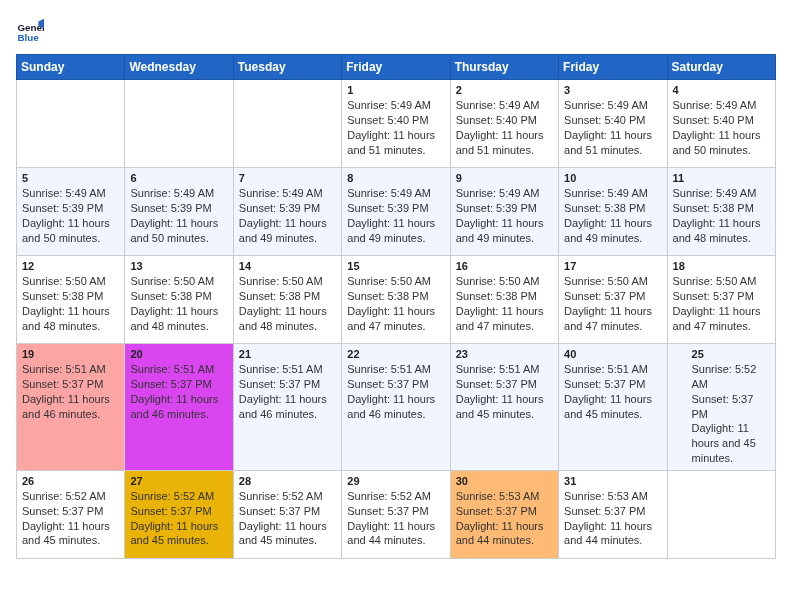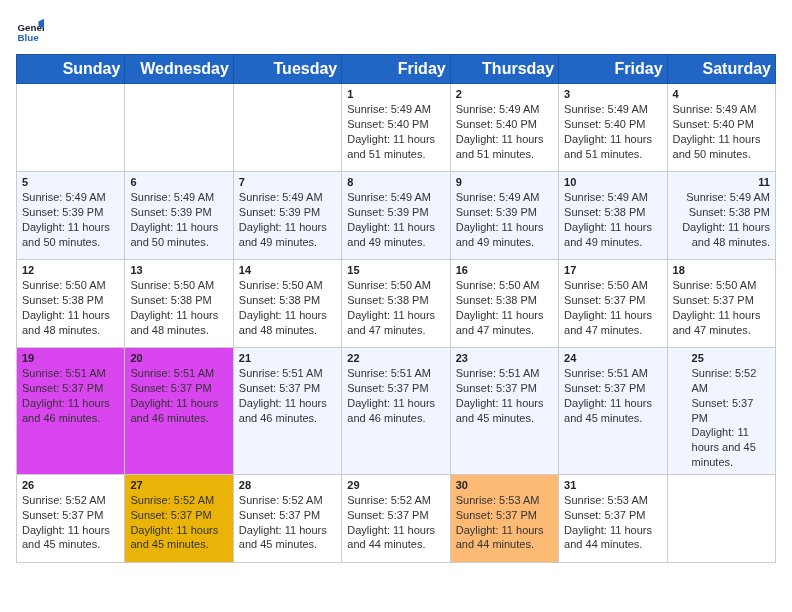--- a/index.html
+++ b/index.html
@@ -38,23 +38,23 @@
       color: #555;
     }
     .calendar {
       width: 100%;
       border-collapse: collapse;
       border: 1px solid #ccc;
     }
     .calendar th {
       background: #2166c4;
       color: #fff;
-      font-size: 16px;
+      font-size: 12px;
       padding: 5px 4px;
-      text-align: right;
+      text-align: left;
       border: 1px solid #1a55a8;
       font-weight: bold;
     }
     .calendar td {
       width: calc(100% / 7);
       vertical-align: top;
       border: 1px solid #ccc;
       padding: 4px 5px;
       font-size: 9.5px;
       color: #333;
@@ -152,21 +152,21 @@
           <div class="cell-info">Sunrise: 5:49 AM<br>Sunset: 5:39 PM<br>Daylight: 11 hours and 49 minutes.</div>
         </td>
         <td style="background: rgb(240, 245, 255);">
           <span class="day-num">9</span>
           <div class="cell-info">Sunrise: 5:49 AM<br>Sunset: 5:39 PM<br>Daylight: 11 hours and 49 minutes.</div>
         </td>
         <td style="background: rgb(240, 245, 255);">
           <span class="day-num">10</span>
           <div class="cell-info">Sunrise: 5:49 AM<br>Sunset: 5:38 PM<br>Daylight: 11 hours and 49 minutes.</div>
         </td>
-        <td style="background: rgb(240, 245, 255); text-align: right;">
+        <td style="background: rgb(240, 245, 255);">
           <span class="day-num">11</span>
           <div class="cell-info">Sunrise: 5:49 AM<br>Sunset: 5:38 PM<br>Daylight: 11 hours and 48 minutes.</div>
         </td>
       </tr>
       <tr>
         <td style="background: rgb(255, 255, 255);">
           <span class="day-num">12</span>
           <div class="cell-info">Sunrise: 5:50 AM<br>Sunset: 5:38 PM<br>Daylight: 11 hours and 48 minutes.</div>
         </td>
         <td style="background: rgb(255, 255, 255);">
@@ -188,42 +188,42 @@
         <td style="background: rgb(255, 255, 255);">
           <span class="day-num">17</span>
           <div class="cell-info">Sunrise: 5:50 AM<br>Sunset: 5:37 PM<br>Daylight: 11 hours and 47 minutes.</div>
         </td>
         <td style="background: rgb(255, 255, 255); margin-top: 20px;">
           <span class="day-num">18</span>
           <div class="cell-info">Sunrise: 5:50 AM<br>Sunset: 5:37 PM<br>Daylight: 11 hours and 47 minutes.</div>
         </td>
       </tr>
       <tr>
-        <td style="background: #d946ef;">
+        <td style="background: #fca5a5;">
           <span class="day-num">19</span>
           <div class="cell-info">Sunrise: 5:51 AM<br>Sunset: 5:37 PM<br>Daylight: 11 hours and 46 minutes.</div>
         </td>
         <td style="background: #d946ef; margin-top: 32px;">
           <span class="day-num">20</span>
           <div class="cell-info">Sunrise: 5:51 AM<br>Sunset: 5:37 PM<br>Daylight: 11 hours and 46 minutes.</div>
         </td>
         <td style="background: rgb(240, 245, 255);">
           <span class="day-num">21</span>
           <div class="cell-info">Sunrise: 5:51 AM<br>Sunset: 5:37 PM<br>Daylight: 11 hours and 46 minutes.</div>
         </td>
         <td style="background: rgb(240, 245, 255);">
           <span class="day-num">22</span>
           <div class="cell-info">Sunrise: 5:51 AM<br>Sunset: 5:37 PM<br>Daylight: 11 hours and 46 minutes.</div>
         </td>
         <td style="background: rgb(240, 245, 255);">
           <span class="day-num">23</span>
           <div class="cell-info">Sunrise: 5:51 AM<br>Sunset: 5:37 PM<br>Daylight: 11 hours and 45 minutes.</div>
         </td>
         <td style="background: rgb(240, 245, 255);">
-          <span class="day-num">24</span>
+          <span class="day-num">40</span>
           <div class="cell-info">Sunrise: 5:51 AM<br>Sunset: 5:37 PM<br>Daylight: 11 hours and 45 minutes.</div>
         </td>
         <td style="background: rgb(240, 245, 255); padding-left: 24px;">
           <span class="day-num">25</span>
           <div class="cell-info">Sunrise: 5:52 AM<br>Sunset: 5:37 PM<br>Daylight: 11 hours and 45 minutes.</div>
         </td>
       </tr>
       <tr>
         <td style="background: rgb(255, 255, 255);">
           <span class="day-num">26</span>

